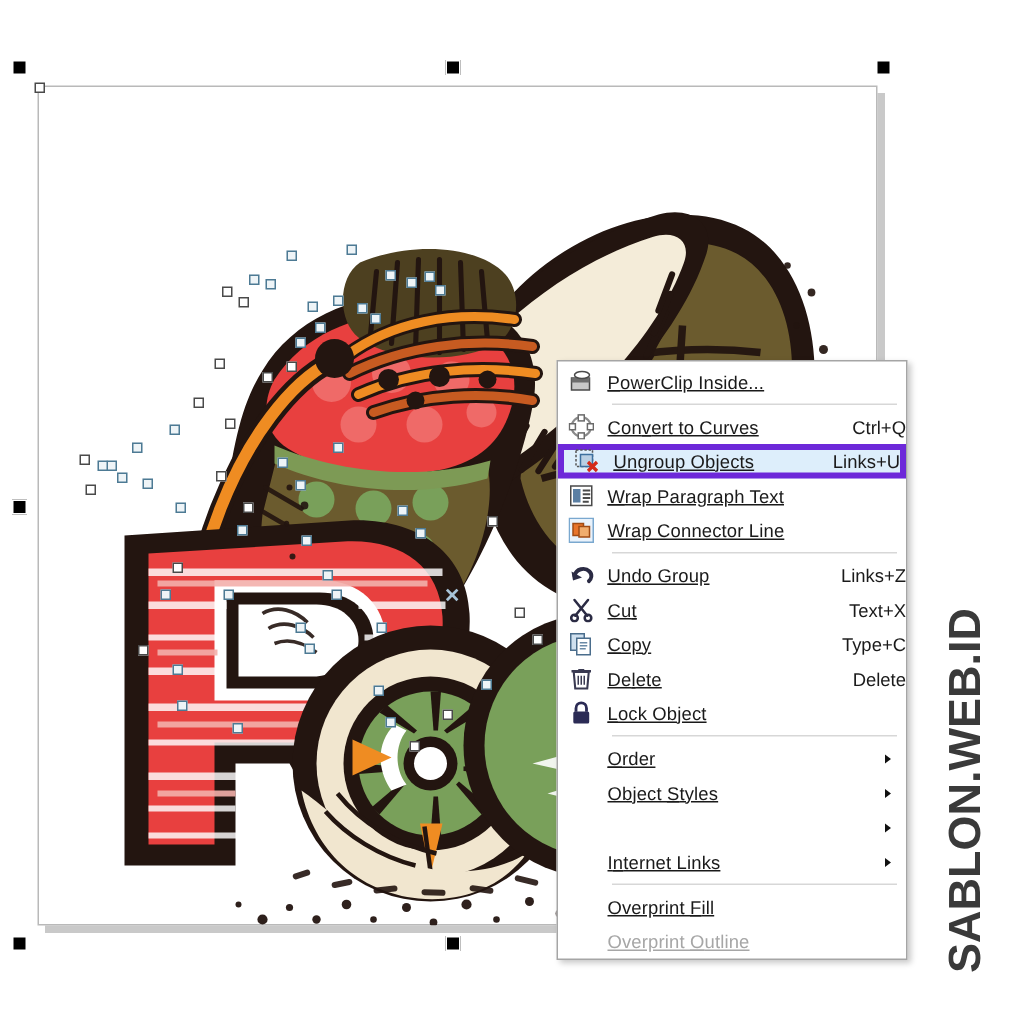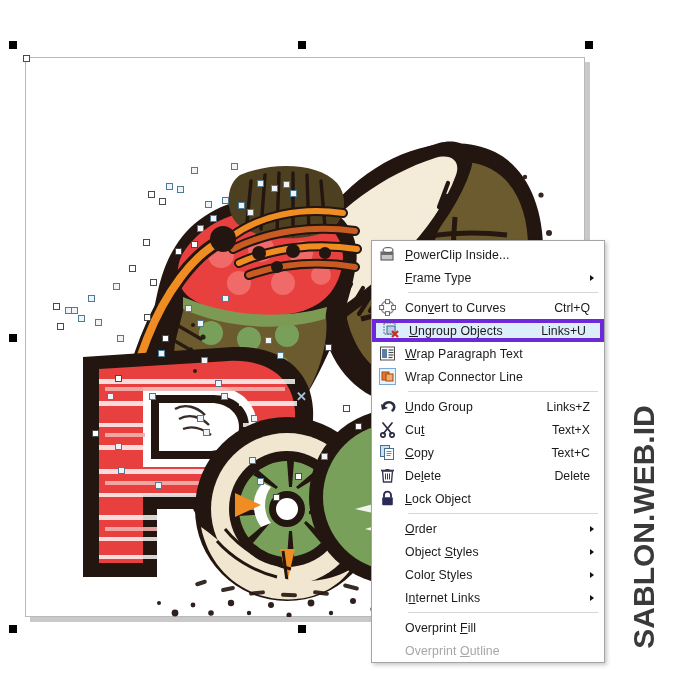--- a/index.html
+++ b/index.html
@@ -28,22 +28,22 @@
   
   .ctxmenu{
     position:absolute;left:371px;top:240px;width:234px;
     background:#ffffff;border:1px solid #a5a5a5;box-sizing:border-box;
     box-shadow:2px 2px 4px rgba(0,0,0,.22);
     font-size:12.3px;color:#1a1a1a;
     padding:2px 0 0 0;
   }
   .mi{position:relative;height:23px;display:flex;align-items:center;box-sizing:border-box;}
   .mi .ico{width:30px;height:23px;flex:0 0 30px;display:flex;align-items:center;justify-content:center;}
-  .mi .lbl{flex:1 1 auto;white-space:nowrap;padding-left:3px;letter-spacing:.1px;}
-  .mi .acc{flex:0 0 auto;padding-right:14px;color:#1a1a1a;white-space:nowrap;}
+  .mi .lbl{flex:1 1 auto;white-space:nowrap;padding-left:3px;letter-spacing:.1px;text-decoration:underline;}
+  .mi .acc{flex:0 0 auto;color:#1a1a1a;white-space:nowrap;}
   .mi .arw{position:absolute;right:10px;top:50%;transform:translateY(-50%);
            width:0;height:0;border-left:4px solid #111;border-top:3.5px solid transparent;border-bottom:3.5px solid transparent;}
   .mi.hl{background:#ddeefb;border:4px solid #6d28d9;box-sizing:border-box;}
   .mi.disabled .lbl{color:#a6a6a6;}
   .sep{height:1px;background:#d7d7d7;margin:3px 6px 3px 36px;}
   .mi u{text-decoration:underline;}
   .wm-wrap{position:absolute;right:8px;bottom:8px;width:46px;height:280px;}
   .wm-txt{position:absolute;left:50%;top:50%;transform:translate(-50%,-50%) rotate(-90deg);
           white-space:nowrap;font-weight:bold;font-size:30px;color:#3a3a3a;
           font-family:"Liberation Sans","DejaVu Sans",sans-serif;}
@@ -404,25 +404,20 @@
       <span class="ico">
         <svg width="17" height="17" viewBox="0 0 17 17">
           <rect x="2" y="6" width="12" height="8" fill="#c9c9c9" stroke="#4a4a4a"></rect>
           <rect x="2" y="6" width="12" height="3" fill="#6d6d6d"></rect>
           <ellipse cx="9" cy="4" rx="5" ry="2.4" fill="#fff" stroke="#4a4a4a"></ellipse>
         </svg>
       </span>
       <span class="lbl"><u>P</u>owerClip Inside...</span>
     </div>
 
-    <div class="mi">
-      <span class="ico"></span>
-      <span class="lbl"><u>F</u>rame Type</span>
-      <span class="arw"></span>
-    </div>
 
     <div class="sep"></div>
 
     <div class="mi">
       <span class="ico">
         <svg width="17" height="17" viewBox="0 0 17 17">
           <path d="M8.5 2 C12 2 15 5 15 8.5 C15 12 12 15 8.5 15 C5 15 2 12 2 8.5 C2 5 5 2 8.5 2Z" fill="none" stroke="#8a8a8a" stroke-width="1.4"></path>
           <rect x="6.5" y="0.6" width="4" height="4" fill="#fff" stroke="#6a6a6a"></rect>
           <rect x="6.5" y="12.6" width="4" height="4" fill="#fff" stroke="#6a6a6a"></rect>
           <rect x="0.6" y="6.5" width="4" height="4" fill="#fff" stroke="#6a6a6a"></rect>
@@ -504,21 +499,21 @@
           <rect x="1.5" y="1.5" width="9" height="11" fill="#cfe0ef" stroke="#4a6d8c"></rect>
           <rect x="5.5" y="4.5" width="9" height="11" fill="#ffffff" stroke="#4a6d8c"></rect>
           <g stroke="#6a8aa6" stroke-width="1">
               <path d="M7.5 7.5 h5"></path>
               <path d="M7.5 9.5 h5"></path>
               <path d="M7.5 11.5 h4"></path>
             </g>
         </svg>
       </span>
       <span class="lbl"><u>C</u>opy</span>
-      <span class="acc">Text+C</span>
+      <span class="acc">Type+C</span>
     </div>
 
     <div class="mi">
       <span class="ico">
         <svg width="17" height="17" viewBox="0 0 17 17">
           <path d="M3.5 4 h10 l-1 11 h-8 Z" fill="none" stroke="#3a3a52" stroke-width="1.4"></path>
           <path d="M2 3.5 h13" stroke="#3a3a52" stroke-width="1.6"></path>
           <path d="M6.5 2 h4 v1.5 h-4 Z" fill="#3a3a52"></path>
           <g stroke="#3a3a52" stroke-width="1">
               <path d="M6.5 6.5 v6"></path>
@@ -550,21 +545,20 @@
     </div>
 
     <div class="mi">
       <span class="ico"></span>
       <span class="lbl">Object <u>S</u>tyles</span>
       <span class="arw"></span>
     </div>
 
     <div class="mi">
       <span class="ico"></span>
-      <span class="lbl">Colo<u>r</u> Styles</span>
       <span class="arw"></span>
     </div>
 
     <div class="mi">
       <span class="ico"></span>
       <span class="lbl">I<u>n</u>ternet Links</span>
       <span class="arw"></span>
     </div>
 
     <div class="sep"></div>

